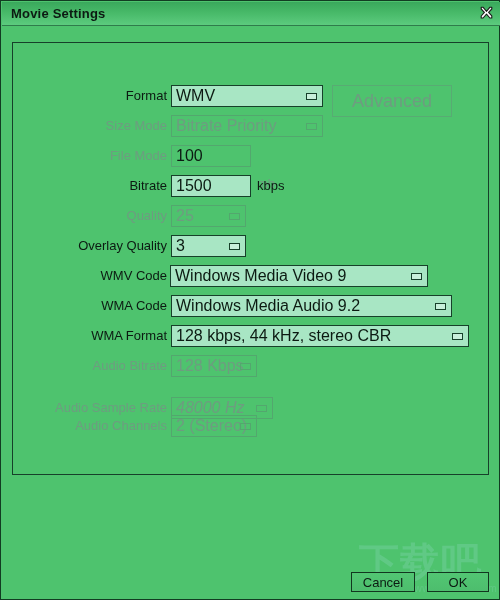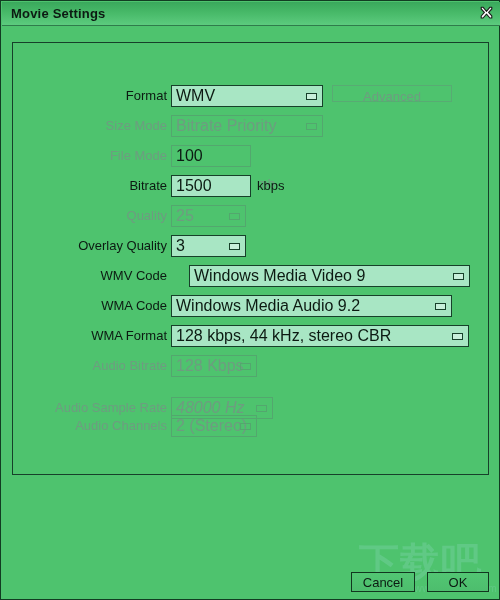--- a/index.html
+++ b/index.html
@@ -133,26 +133,26 @@
     white-space: nowrap;
   }
   .unit.dis { color: #6e9c80; margin-top: 28px; }
 
   
   #advanced-button {
     position: absolute;
     left: 331px;
     top: 84px;
     width: 120px;
-    height: 17px;
+    height: 32px;
     box-sizing: border-box;
     border: 1px solid #58ab73;
     background: transparent;
     color: #6e9c80;
-    font-size: 13px;
+    font-size: 18px;
     line-height: 20px;
     text-align: center;
     font-family: "Liberation Sans", sans-serif;
     cursor: default;
   }
 
   
   #watermark {
     position: absolute;
     left: 358px;
@@ -258,21 +258,21 @@
   <div class="row" style="top:234px;">
     <div class="lbl">Overlay Quality</div>
     <div class="field combo" style="left:170px; width:75px;">
       <span>3</span>
       <span class="marker"></span>
     </div>
   </div>
 
   <div class="row" style="top:264px;">
     <div class="lbl">WMV Code</div>
-    <div class="field combo" style="left:188px; width:281px;">
+    <div class="field combo" style="left:169px; width:258px;">
       <span>Windows Media Video 9</span>
       <span class="marker"></span>
     </div>
   </div>
 
   <div class="row" style="top:294px;">
     <div class="lbl">WMA Code</div>
     <div class="field combo" style="left:170px; width:281px;">
       <span>Windows Media Audio 9.2</span>
       <span class="marker"></span>

